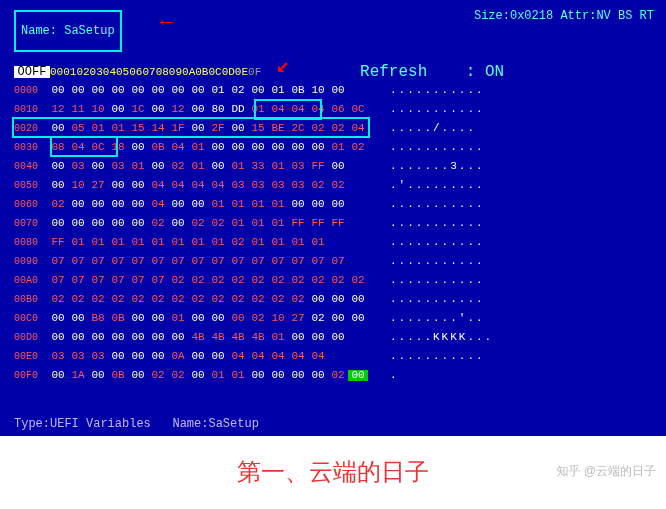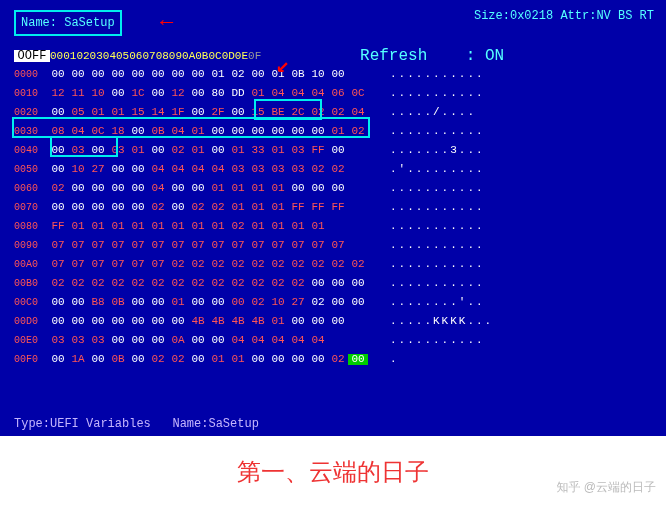--- a/index.html
+++ b/index.html
@@ -1,36 +1,36 @@
 <!DOCTYPE html>
 <html><head>
 <meta charset="utf-8">
 <style>
   html,body{margin:0;padding:0;background:#fff}
   body{width:666px}
   .term{width:666px;height:436px;background:#0000a8;font-family:"Courier New",monospace;font-size:12px;line-height:1.0;position:relative;overflow:hidden}
   .hdr{display:flex;justify-content:space-between;padding:10px 12px 4px 14px;color:#5ff;font-size:12px}
-  .name-box{border:2px solid #0ee;padding:5px 5px}
+  .name-box{border:2px solid #0ee;padding:13px 5px}
   .arrow{color:#f00;font-size:22px;font-weight:bold;position:absolute}
   .grid{padding:6px 12px 0 14px}
   .row{display:flex;gap:0;height:19px;align-items:center;white-space:pre}
   .colhdr{color:#ff5;width:34px;text-align:center}
   .colhdr.off{background:#fff;color:#000;padding:0 1px}
   .hcol{color:#ff5;width:20px;text-align:center;font-size:11px}
   .hcol.dim{color:#999}
   .addr{color:#f55;width:34px;font-size:10px}
   .cell{width:20px;text-align:center;color:#fff;font-size:11px}
   .cell.r{color:#f55}
   .cell.hg{background:#0c0;color:#fff}
   .asc{color:#fff;margin-left:22px;font-size:11px;letter-spacing:2px}
   .side{color:#5ff;margin-left:22px;font-size:16px}
   .hlbox{position:absolute;border:2px solid #0ee;pointer-events:none}
   .ftr{position:absolute;bottom:6px;left:14px;color:#c4b5fd;font-size:12px}
   .caption{text-align:center;color:#e33;font-size:24px;font-family:sans-serif;padding:20px 0 8px 0;background:#fff;position:relative}
-  .watermark{position:absolute;right:10px;bottom:0;color:#bbb;font-size:12px;font-family:sans-serif}
+  .watermark{position:absolute;right:10px;bottom:16px;color:#bbb;font-size:12px;font-family:sans-serif}
 </style>
 </head>
 <body>
 
 <div class="term">
   <div class="hdr">
     <span class="name-box">Name: SaSetup</span>
     <span>
       <span>Size:0x0218</span>
       <span> </span>

